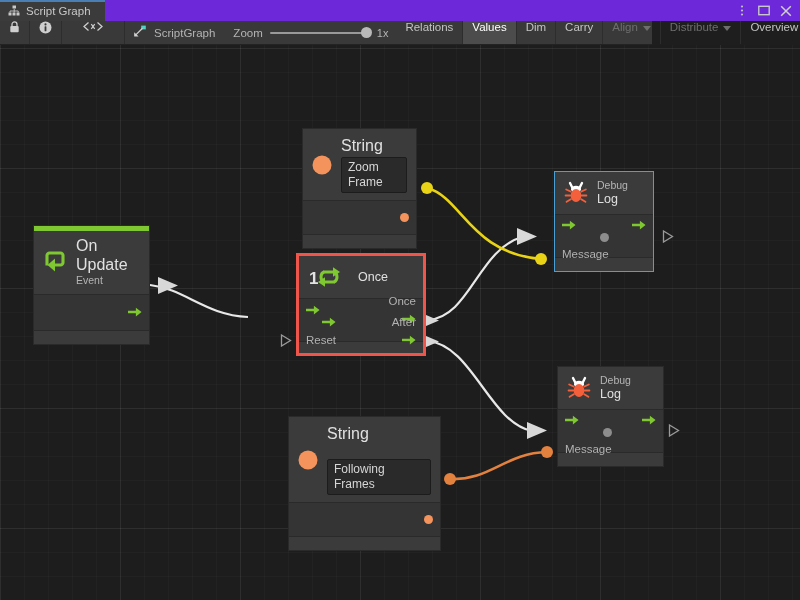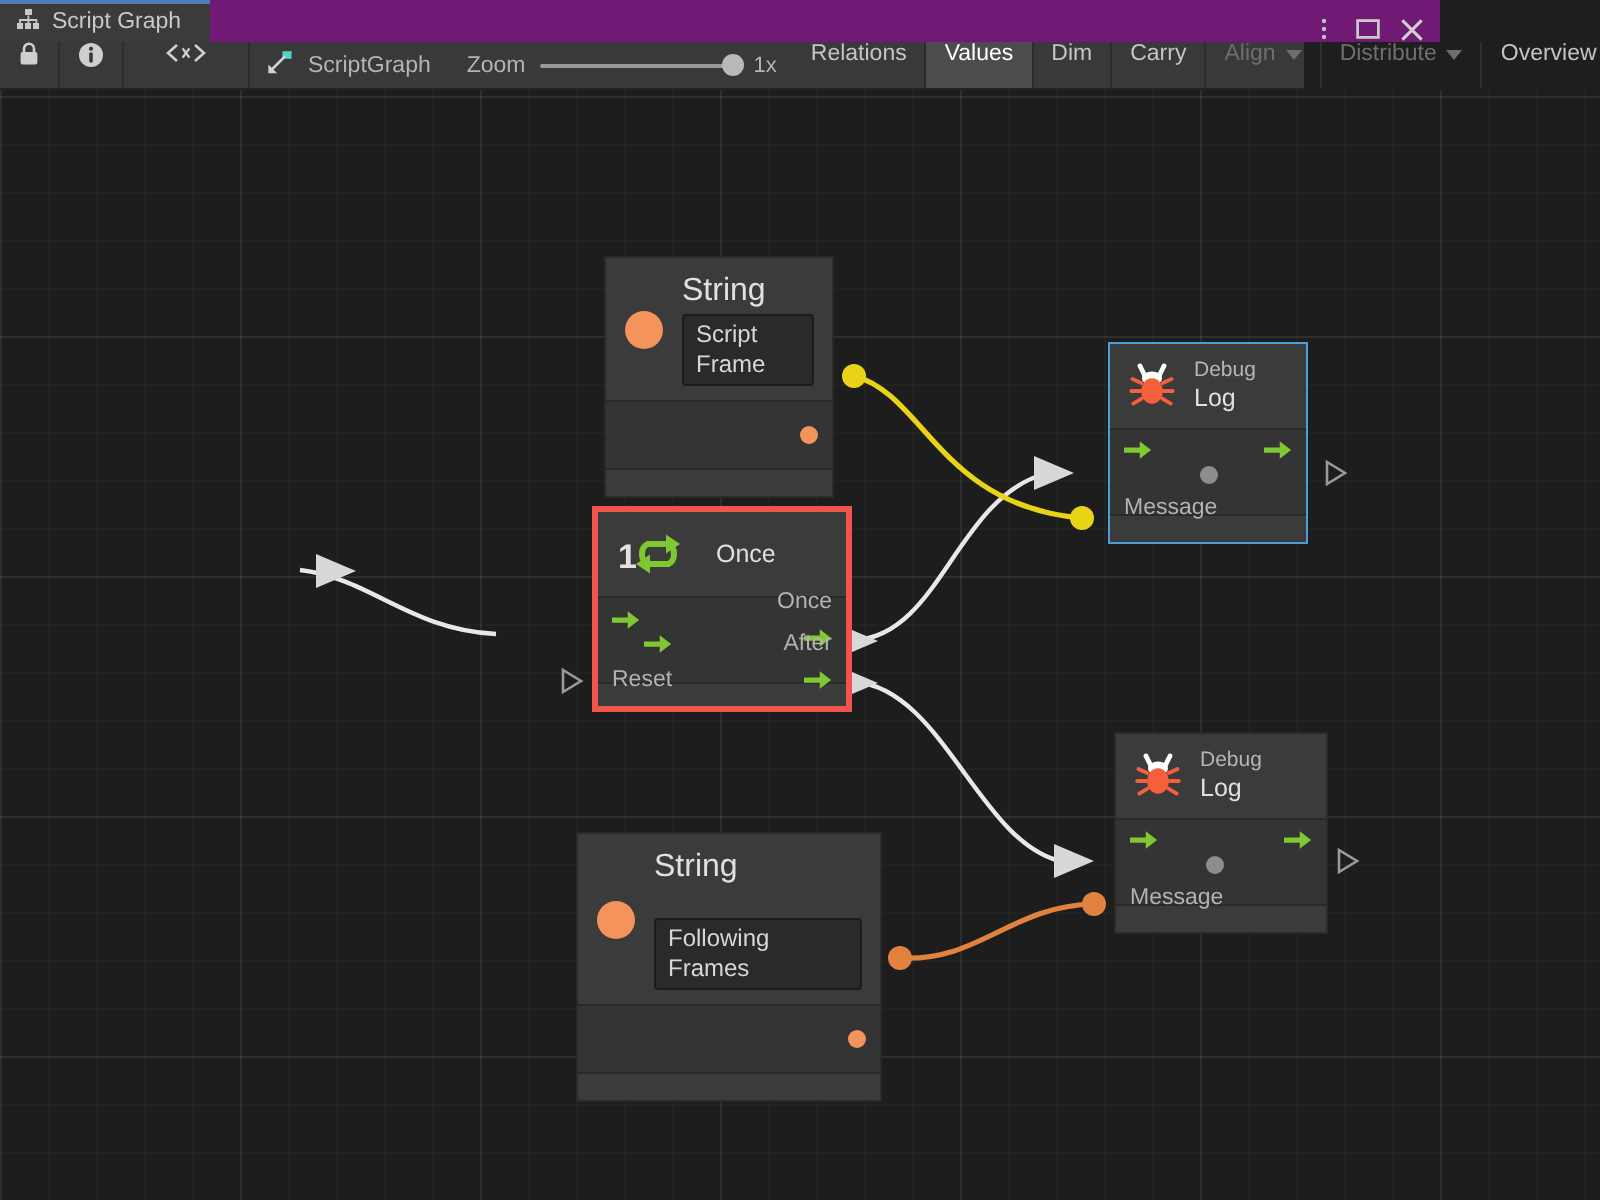--- a/index.html
+++ b/index.html
@@ -8,23 +8,23 @@
     overflow: hidden;
     background: #1e1e1e;
     font-family: "Liberation Sans", sans-serif;
     -webkit-font-smoothing: antialiased;
   }
 
   
   #app { position: relative; width: 800px; height: 600px; }
 
   .titlebar {
-    position: absolute; left: 0; top: 0; width: 720px; height: 21px;
-    background: #701a75;
-    display: flex; align-items: flex-end;
+    position: absolute; left: 0; top: 0; width: 800px; height: 21px;
+    background: #6d28d9;
+    display: flex; align-items: center;
   }
   .tab {
     position: relative;
     height: 21px;
     padding: 0 14px 0 8px;
     display: flex; align-items: center; gap: 6px;
     background: #3b3b3b;
     color: #c8c8c8;
     font-size: 11.5px;
     border-top: 2px solid #4a7fb5;
@@ -280,31 +280,56 @@
 
       <path d="M427 143 C 462 152, 470 208, 541 214" fill="none" stroke="#e8d317" stroke-width="2.6"></path>
       <circle cx="427" cy="143" r="6" fill="#e8d317"></circle>
       <circle cx="541" cy="214" r="6" fill="#e8d317"></circle>
 
       <path d="M450 434 C 490 436, 505 408, 547 407" fill="none" stroke="#e3813f" stroke-width="2.6"></path>
       <circle cx="450" cy="434" r="6" fill="#e3813f"></circle>
       <circle cx="547" cy="407" r="6" fill="#e3813f"></circle>
     </svg>
 
+    <div class="node" style="left:33px; top:180px; width:117px;">
+      <div class="node-head green-strip">
+        <span class="node-icon">
+          <svg width="26" height="26" viewBox="0 0 26 26">
+            <path d="M5 16 L5 7.5 A2.5 2.5 0 017.5 5 L18.5 5 A2.5 2.5 0 0121 7.5 L21 14.5 A2.5 2.5 0 0118.5 17 L12 17" fill="none" stroke="#7fc832" stroke-width="3.1" stroke-linecap="square"></path>
+            <polygon points="13,10.5 13,23.5 5.5,17" fill="#7fc832"></polygon>
+          </svg>
+        </span>
+        <span class="node-titles">
+          <span class="node-title small">On Update</span>
+          <span class="node-sub">Event</span>
+        </span>
+      </div>
+      <div class="node-body">
+        <div class="port-row" style="height:35px">
+          <span class="port-left"></span>
+          <span class="port-right">
+            <svg class="flow-arrow" viewBox="0 0 16 13">
+              <path d="M0 5 L9 5 L9 1.5 L15.5 6.5 L9 11.5 L9 8 L0 8 Z" fill="#7fc832"></path>
+            </svg>
+          </span>
+        </div>
+      </div>
+      <div class="node-foot"></div>
+    </div>
 
     <div class="node" style="left:302px; top:83px; width:115px;">
       <div class="node-head">
         <span class="node-icon">
           <svg width="22" height="22" viewBox="0 0 22 22">
               <circle cx="11" cy="11" r="9.5" fill="#f4935b"></circle>
             </svg>
         </span>
         <span class="node-titles">
           <span class="node-title small">String</span>
-          <span class="field" style="margin-top:2px">Script Frame</span>
+          <span class="field" style="margin-top:2px">Zoom Frame</span>
         </span>
       </div>
       <div class="node-body">
         <div class="port-row" style="height:33px">
           <span class="port-left"></span>
           <span class="port-right">
             <span class="dot orange"></span>
           </span>
         </div>
       </div>

